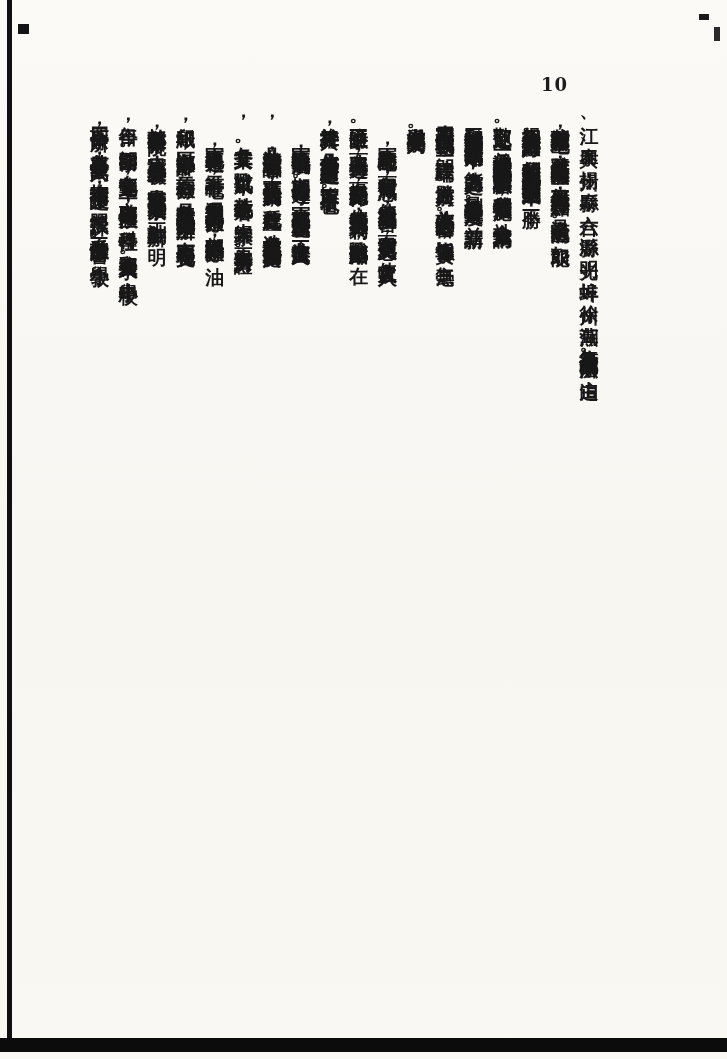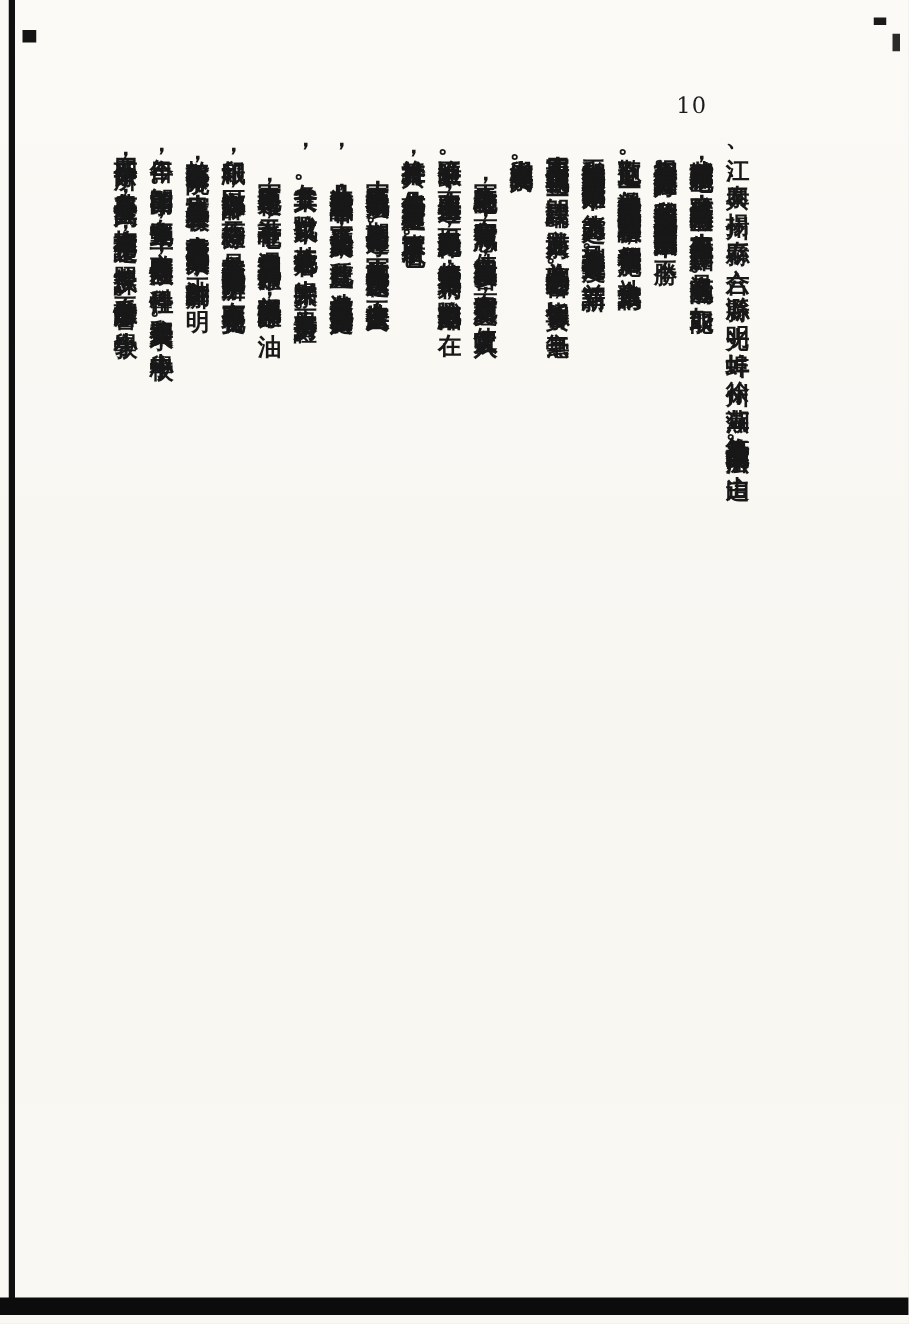--- a/index.html
+++ b/index.html
@@ -43,21 +43,21 @@
   .mark-topright2 {
     position: absolute;
     left: 714px; top: 27px;
     width: 6px; height: 14px;
     background: #2a2a2a;
   }
   .page-number {
     position: absolute;
     left: 541px; top: 74px;
     font-size: 18px;
-    font-weight: normal;
+    font-weight: bold;
     letter-spacing: 1px;
     color: #1c1c1c;
   }
   .text-block {
     position: absolute;
     left: 84px; top: 112px;
     width: 520px; height: 848px;
     writing-mode: vertical-rl;
     text-orientation: mixed;
     font-weight: bold;

